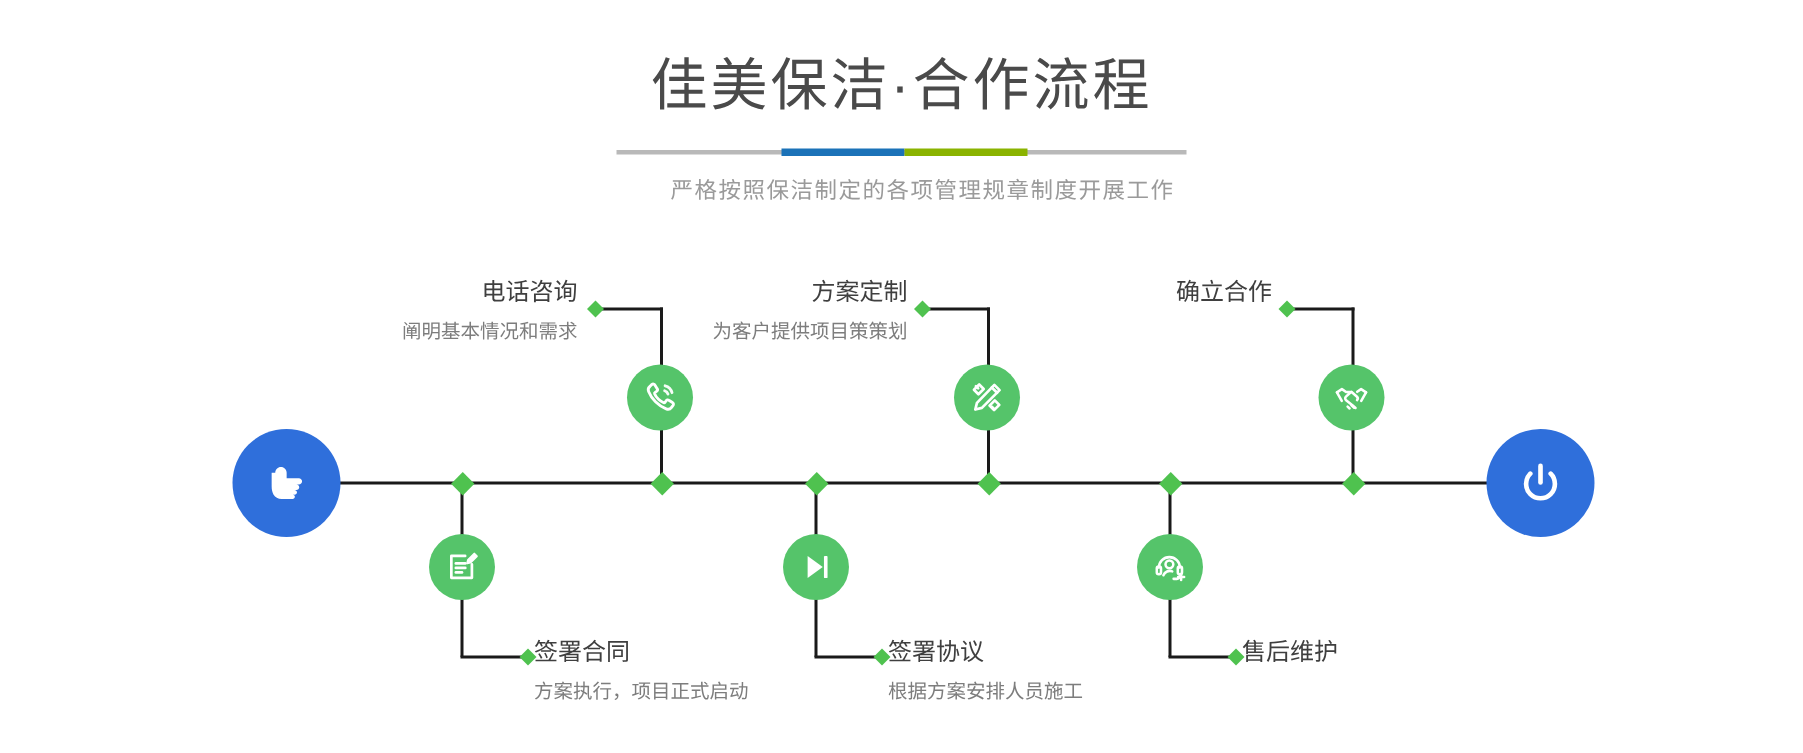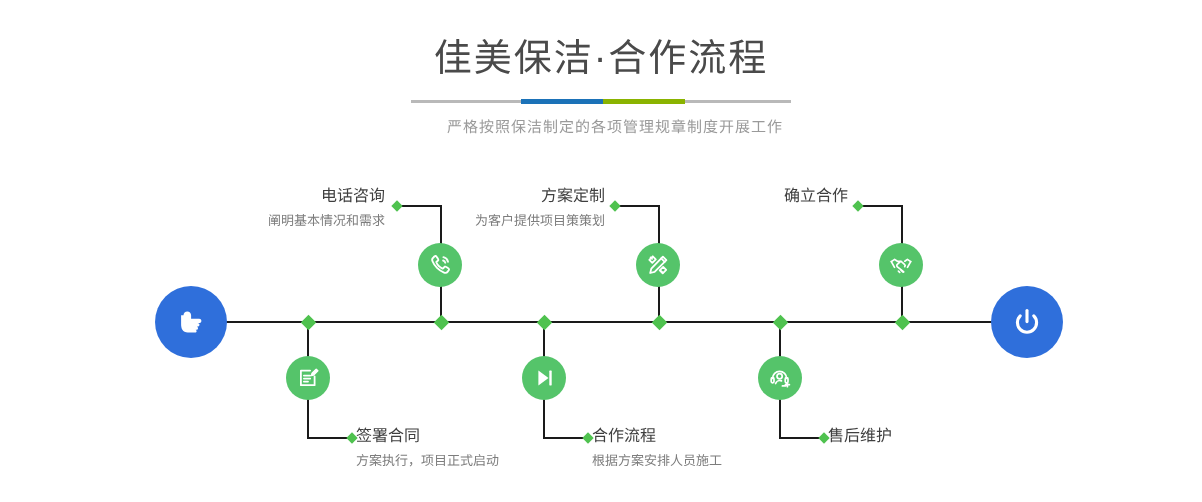--- a/index.html
+++ b/index.html
@@ -283,21 +283,21 @@
       <span>
         <svg width="26" height="26" viewBox="0 0 26 26" aria-hidden="true">
           <g fill="#ffffff">
             <path d="M7.4 5.6 17.5 13 7.4 20.4z"></path>
             <rect x="18.3" y="5.6" width="2.4" height="14.8" rx="0.6"></rect>
           </g>
         </svg>
       </span>
     </div>
     <div class="step-label bottom" style="left:592px; top:426px; width:240px;">
-      <div class="title">合作流程</div>
+      <div class="title">签署协议</div>
       <div class="desc">根据方案安排人员施工</div>
     </div>
 
     <div class="v-line" style="left:901px; top:205px; height:116px;"></div>
     <div class="h-line" style="left:858px; top:205px; width:45px;"></div>
     <div class="label-dot" style="left:854px; top:202px;"></div>
     <div class="diamond" style="left:896.5px;"></div>
     <div class="node-icon" style="left:879px; top:243px;">
       <span>
         <svg width="26" height="26" viewBox="0 0 26 26" aria-hidden="true">

